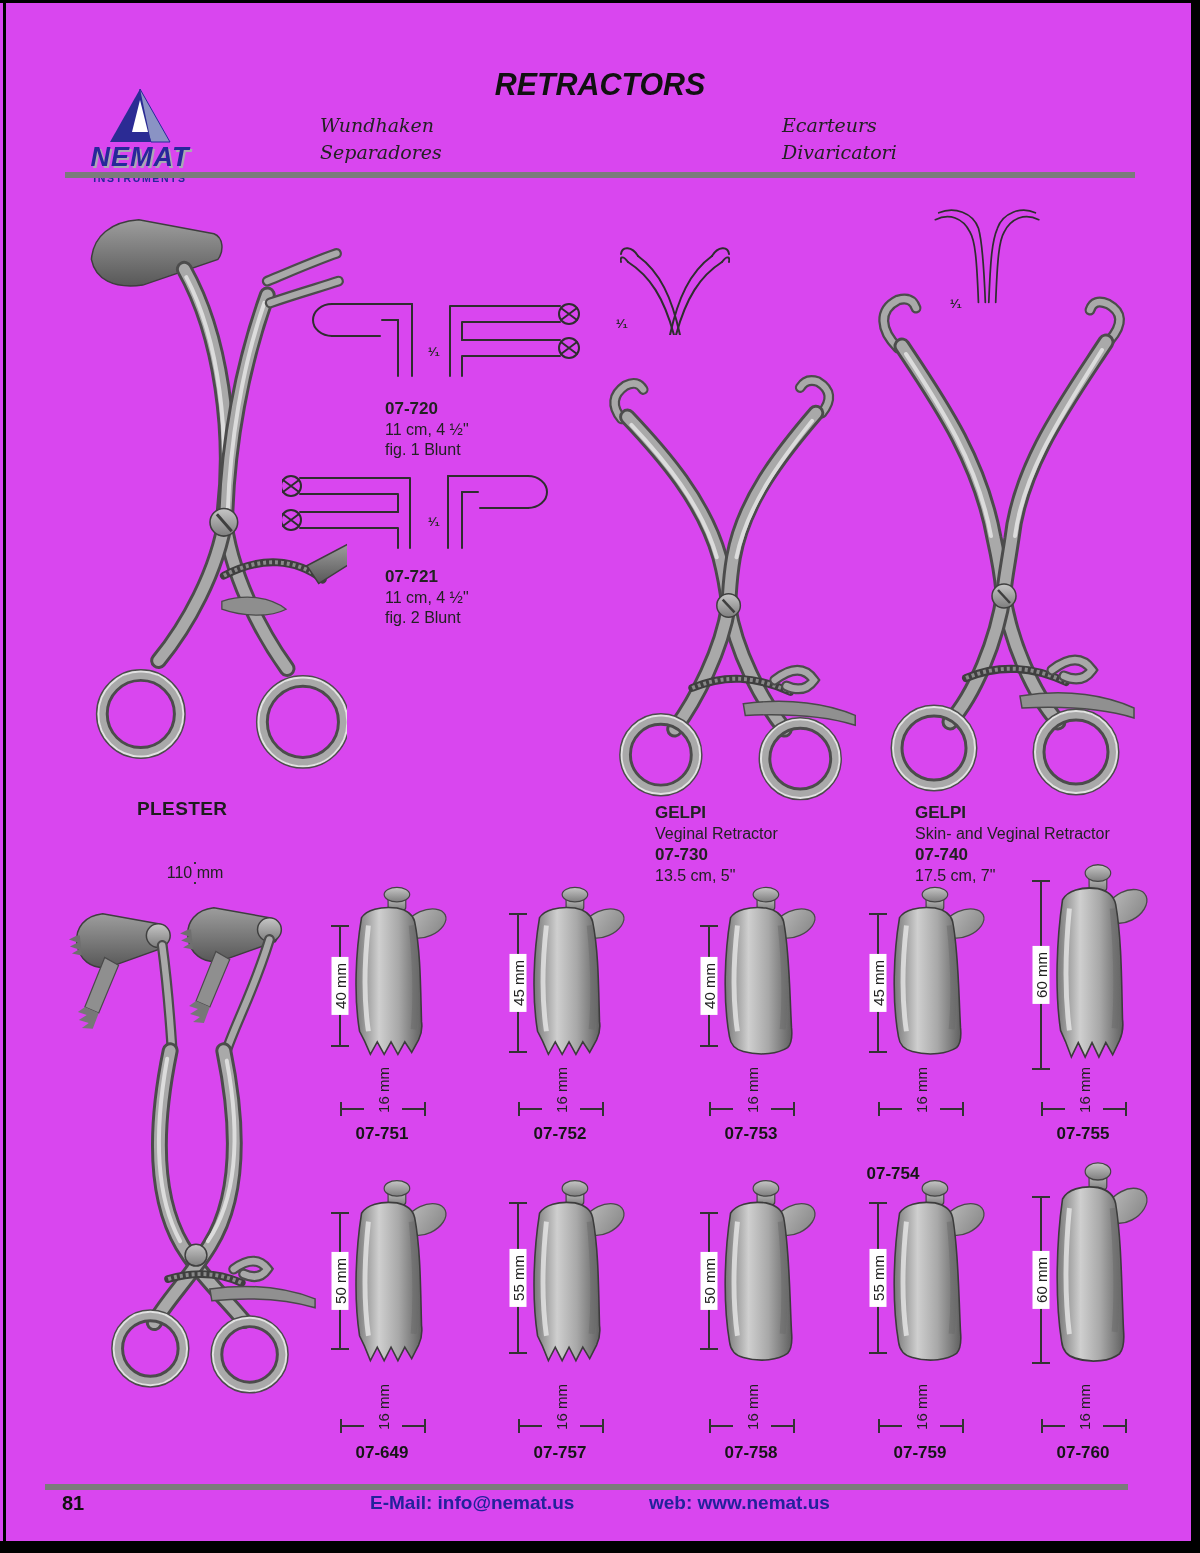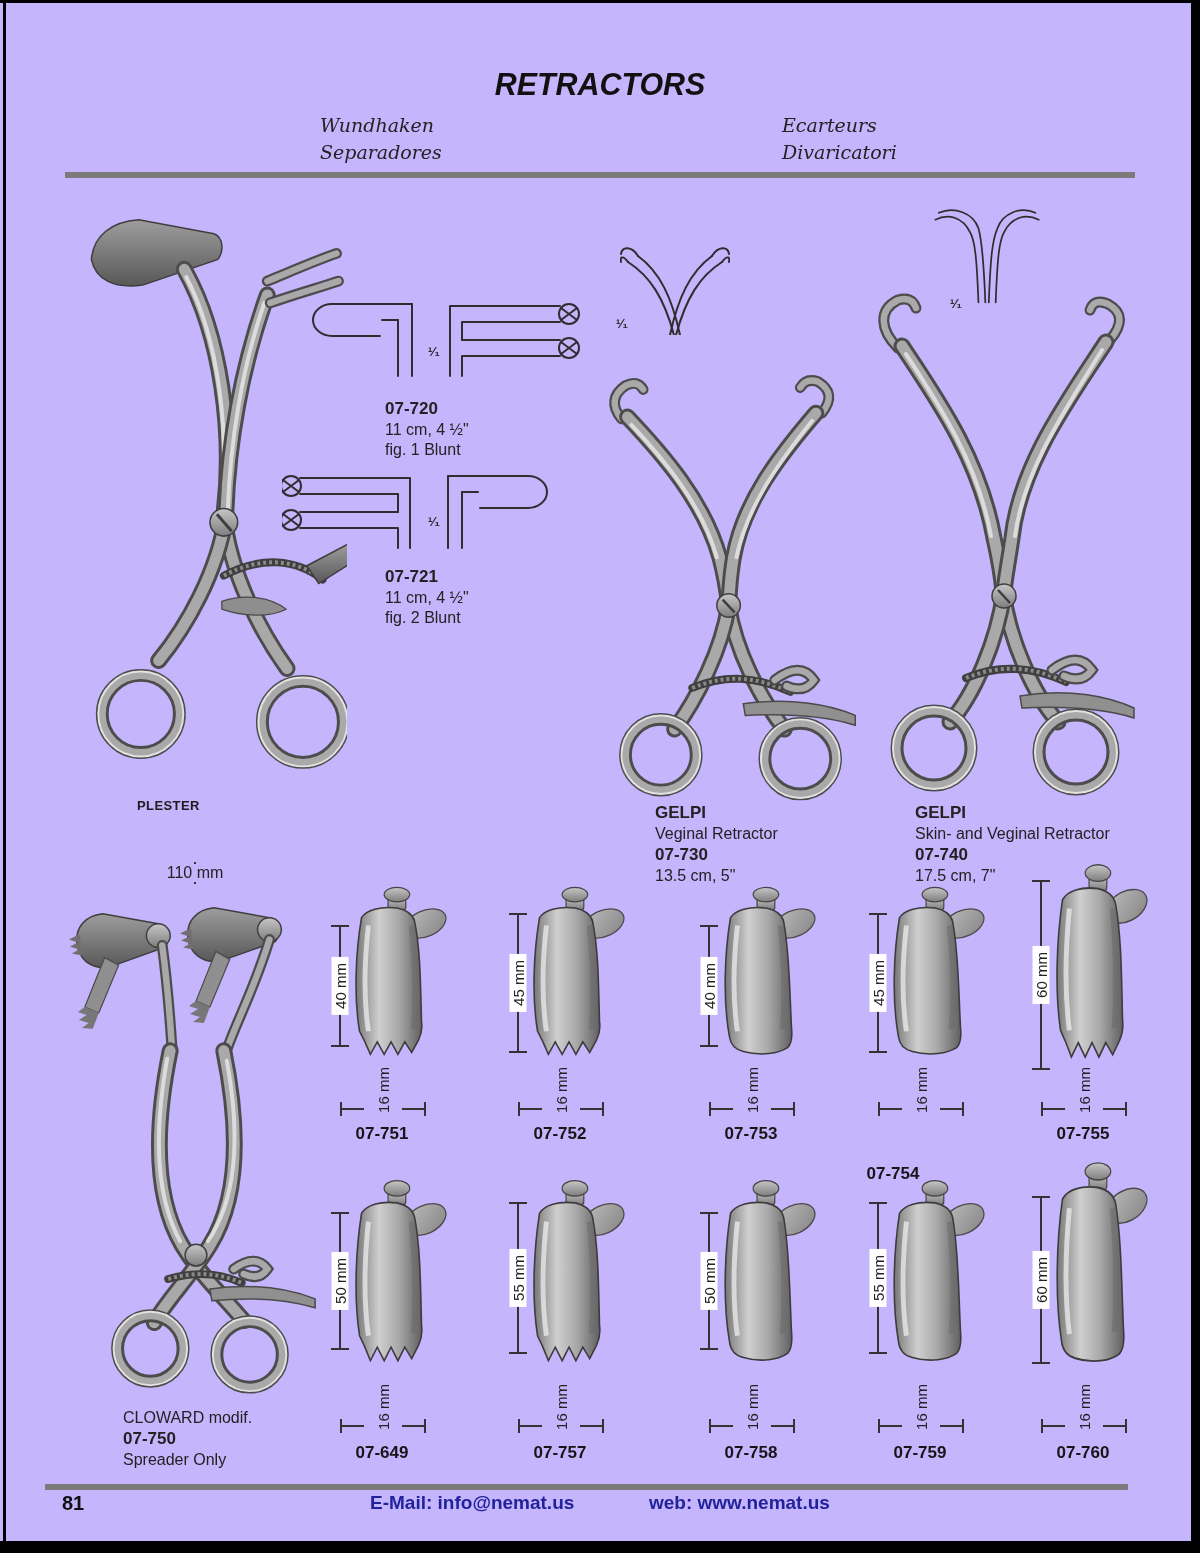--- a/index.html
+++ b/index.html
@@ -1,37 +1,37 @@
 <!DOCTYPE html>
 <html><head>
 <meta charset="utf-8">
 <style>
   html,body{margin:0;padding:0;background:#e8e8e8;}
-  #page{position:relative;width:1200px;height:1553px;background:#c4b5fd;overflow:hidden;
+  #page{position:relative;width:1200px;height:1553px;background:#d946ef;overflow:hidden;
         font-family:"Liberation Sans", sans-serif;color:#1c1c1c;}
   .abs{position:absolute;}
   
   .frame{position:absolute;background:#000;}
   
   .rule{position:absolute;height:6px;background:#7b7b7b;}
   
   #title{position:absolute;left:0;top:66px;width:1200px;text-align:center;
          font-size:32px;font-weight:bold;font-style:italic;letter-spacing:0px;color:#111;
          transform:scaleX(0.95);}
   .terms{position:absolute;font-family:"DejaVu Serif", serif;font-style:italic;
          font-size:19px;line-height:1.4;color:#222;}
   
   #logo{position:absolute;left:70px;top:88px;width:140px;text-align:center;}
   #logo .lname{font-size:27px;font-weight:bold;font-style:italic;color:#27279a;
                letter-spacing:1px;text-shadow:2px 2px 0 #a9a9b4;line-height:1;}
   #logo .lsub{font-size:10.5px;font-weight:bold;color:#27279a;letter-spacing:1.6px;margin-top:1px;}
   
   .pblock{position:absolute;font-size:16px;line-height:1.28;color:#222;}
   .pblock .b{font-weight:bold;font-size:17px;}
-  .lbl-bold{position:absolute;font-size:13px;font-weight:bold;color:#1d1d1d;letter-spacing:.4px;}
+  .lbl-bold{position:absolute;font-size:19px;font-weight:bold;color:#1d1d1d;letter-spacing:.4px;}
   .scale-mark{position:absolute;font-size:13px;font-weight:bold;color:#2a2a2a;}
   
   .h110{position:absolute;display:flex;align-items:center;}
   .h110 .tick{width:2px;height:16px;background:#333;}
   .h110 .seg{flex:1;height:2px;background:#333;}
   .h110 .lab{padding:0 7px;font-size:16px;white-space:nowrap;color:#222;}
   .vdim{position:absolute;width:44px;}
   .vdim .line{position:absolute;left:21px;top:0;bottom:0;width:2px;background:#333;}
   .vdim .cap{position:absolute;left:13px;width:18px;height:2px;background:#333;}
   .vdim .cap.t{top:0;} .vdim .cap.b{bottom:0;}
@@ -89,20 +89,29 @@
     </defs>
   </svg>
 
   <div class="frame" style="left:0;top:0;width:1200px;height:3px;"></div>
   <div class="frame" style="left:3px;top:0;width:3px;height:1553px;"></div>
   <div class="frame" style="left:1191px;top:0;width:9px;height:1553px;"></div>
   <div class="frame" style="left:0;top:1541px;width:1200px;height:12px;"></div>
 
   <div id="title">RETRACTORS</div>
 
+  <div id="logo">
+    <svg width="64" height="56" viewBox="0 0 64 56" style="margin:0 auto;display:block;">
+      <polygon points="32,1 62,54 43,54 32,23 31,23" fill="#8a93c4" stroke="#27279a" stroke-width="1"></polygon>
+      <polygon points="32,1 43,54 24,54 17,54 2,54 32,1" fill="#2b2b94"></polygon>
+      <polygon points="32,12 40,44 24,44" fill="#ffffff"></polygon>
+    </svg>
+    <div class="lname">NEMAT</div>
+    <div class="lsub">INSTRUMENTS</div>
+  </div>
 
   <div class="terms" style="left:320px;top:112px;">
     <div>Wundhaken</div>
     <div>Separadores</div>
   </div>
   <div class="terms" style="left:782px;top:112px;">
     <div>Ecarteurs</div>
     <div>Divaricatori</div>
   </div>
 
@@ -294,25 +303,20 @@
     <path d="M148,412 C192,406 228,412 254,422 L254,431 C224,422 190,420 150,424 Z" fill="#909090" stroke="#4a4a4a" stroke-width="1.5"></path>
     <circle cx="134" cy="378" r="11" fill="url(#gKnob)" stroke="#3f3f3f" stroke-width="1.5"></circle>
     <circle class="ro" cx="88" cy="472" r="33"></circle>
     <circle class="rm" cx="88" cy="472" r="33"></circle>
     <circle class="rh" cx="88" cy="472" r="37"></circle>
     <circle class="ro" cx="188" cy="478" r="33"></circle>
     <circle class="rm" cx="188" cy="478" r="33"></circle>
     <circle class="rh" cx="188" cy="478" r="37"></circle>
   </svg>
 
-  <div class="pblock" style="left:123px;top:1408px;">
-    <div>CLOWARD modif.</div>
-    <div class="b">07-750</div>
-    <div>Spreader Only</div>
-  </div>
 
   <div id="blade-layer">
       <div class="vdim" style="left: 318px; top: 925px; height: 122px;">
         <span class="line"></span>
         <span class="cap t"></span>
         <span class="cap b"></span>
         <span class="vlab">40 mm</span>
       </div>
       <div class="abs" style="left: 334px; top: 885px; width: 118px; height: 178px;"><svg viewBox="0 0 120 185" preserveAspectRatio="none" width="100%" height="100%">
           <rect x="55" y="12" width="18" height="14" rx="3" fill="url(#gKnob)" stroke="#444" stroke-width="1.2"></rect>

